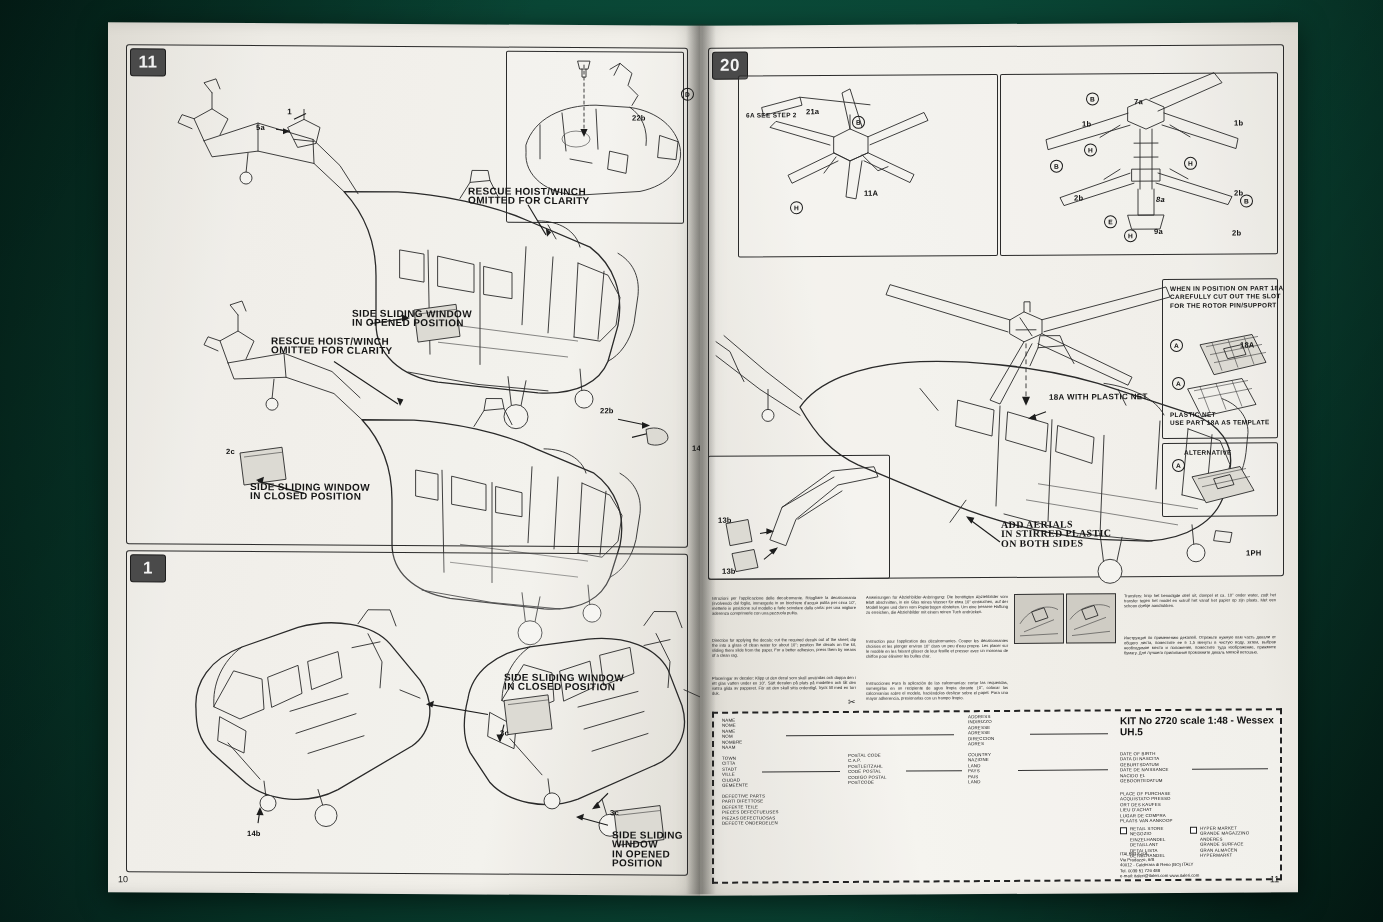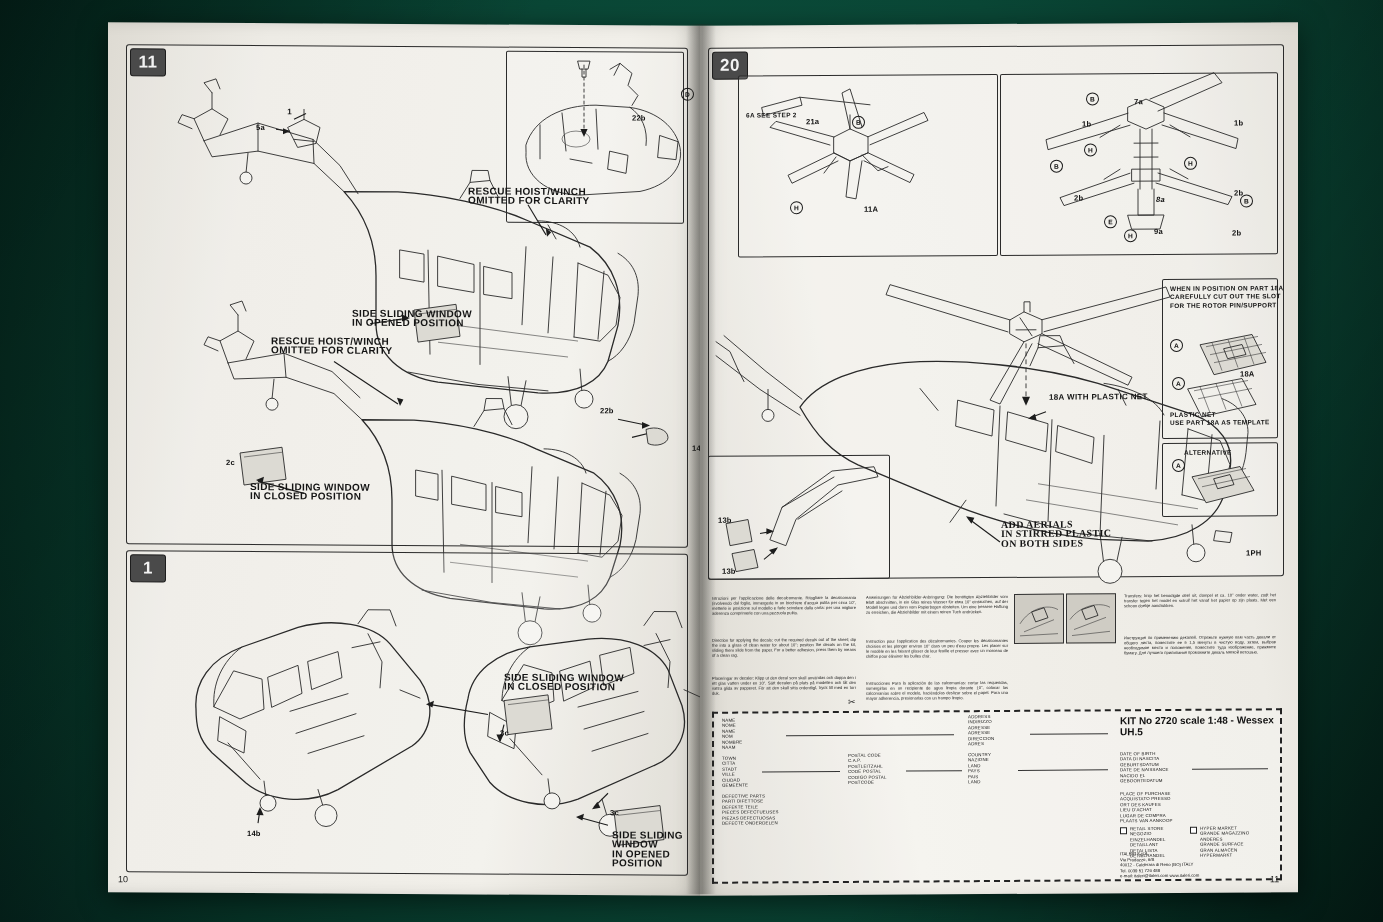--- a/index.html
+++ b/index.html
@@ -277,21 +277,21 @@
     <div class="cap" style="left:163px;top:313px;">Rescue hoist/winch
 omitted for clarity</div>
     <div class="cap" style="left:244px;top:285px;">Side sliding window
 in opened position</div>
     <div class="cap" style="left:142px;top:459px;">Side sliding window
 in closed position</div>
 
     <div class="partno" style="left:148px;top:100px;">5a</div>
     <div class="partno" style="left:492px;top:381px;">22b</div>
     <div class="partno" style="left:548px;top:418px;margin-left:36px;">14d</div>
-    <div class="partno" style="left:118px;top:435px;">2c</div>
+    <div class="partno" style="left:118px;top:424px;">2c</div>
     <div class="circ" style="left:176px;top:83px;border:none;font-size:8px;">1</div>
 
     <div class="partno" style="left:524px;top:88px;">22b</div>
     <div class="circ" style="left:573px;top:62px;">D</div>
 
     <div class="panel" style="left:18px;top:528px;width:560px;height:320px;"></div>
     <div class="step-badge" style="left:22px;top:532px;">1</div>
 
     <svg class="art" width="592" height="870">
 
@@ -532,33 +532,33 @@
         <path class="lnt" d="M34,64 L44,90 M50,61 L60,87 M66,58 L76,84"></path>
       </g>
       <g transform="translate(470,440)">
         <path class="fillg" d="M22,14 L70,4 L84,28 L36,40 Z"></path>
         <path class="lnt" d="M28,16 L76,6 M32,24 L80,14"></path>
         <path class="ln" d="M44,16 L60,12 L64,22 L48,26 Z"></path>
       </g>
     </svg>
 
     <div class="cap sm" style="left:46px;top:86px;">6a See Step 2</div>
-    <div class="partno" style="left:94px;top:92px;padding-left:12px;">21a</div>
-    <div class="partno" style="left:164px;top:180px;">11A</div>
+    <div class="partno" style="left:94px;top:82px;padding-left:12px;">21a</div>
+    <div class="partno" style="left:164px;top:164px;">11A</div>
     <div class="partno" style="left:434px;top:74px;">7a</div>
     <div class="partno" style="left:382px;top:96px;">1b</div>
     <div class="partno" style="left:534px;top:96px;">1b</div>
     <div class="partno" style="left:374px;top:170px;">2b</div>
     <div class="partno" style="left:534px;top:166px;">2b</div>
     <div class="partno" style="left:532px;top:206px;">2b</div>
     <div class="partno" style="left:454px;top:204px;">9a</div>
     <div class="partno" style="left:456px;top:172px;font-style:italic;">8a</div>
     <div class="partno" style="left:18px;top:490px;">13b</div>
     <div class="partno" style="left:22px;top:541px;">13b</div>
-    <div class="partno" style="left:540px;top:318px;margin-top:29px;">18A</div>
+    <div class="partno" style="left:540px;top:318px;">18A</div>
     <div class="partno" style="left:546px;top:478px;margin-top:48px;">1PH</div>
 
     <div class="cap" style="left:349px;top:369px;font-size:8px;">18A With Plastic Net</div>
     <div class="cap" style="left:301px;top:496px;font-family:Liberation Serif, serif;">Add aerials
 in stirred plastic
 on both sides</div>
     <div class="cap sm" style="left:470px;top:262px;">When in position on Part 18A
 carefully cut out the slot
 for the rotor pin/support</div>
     <div class="cap sm" style="left:470px;top:388px;">Plastic Net

